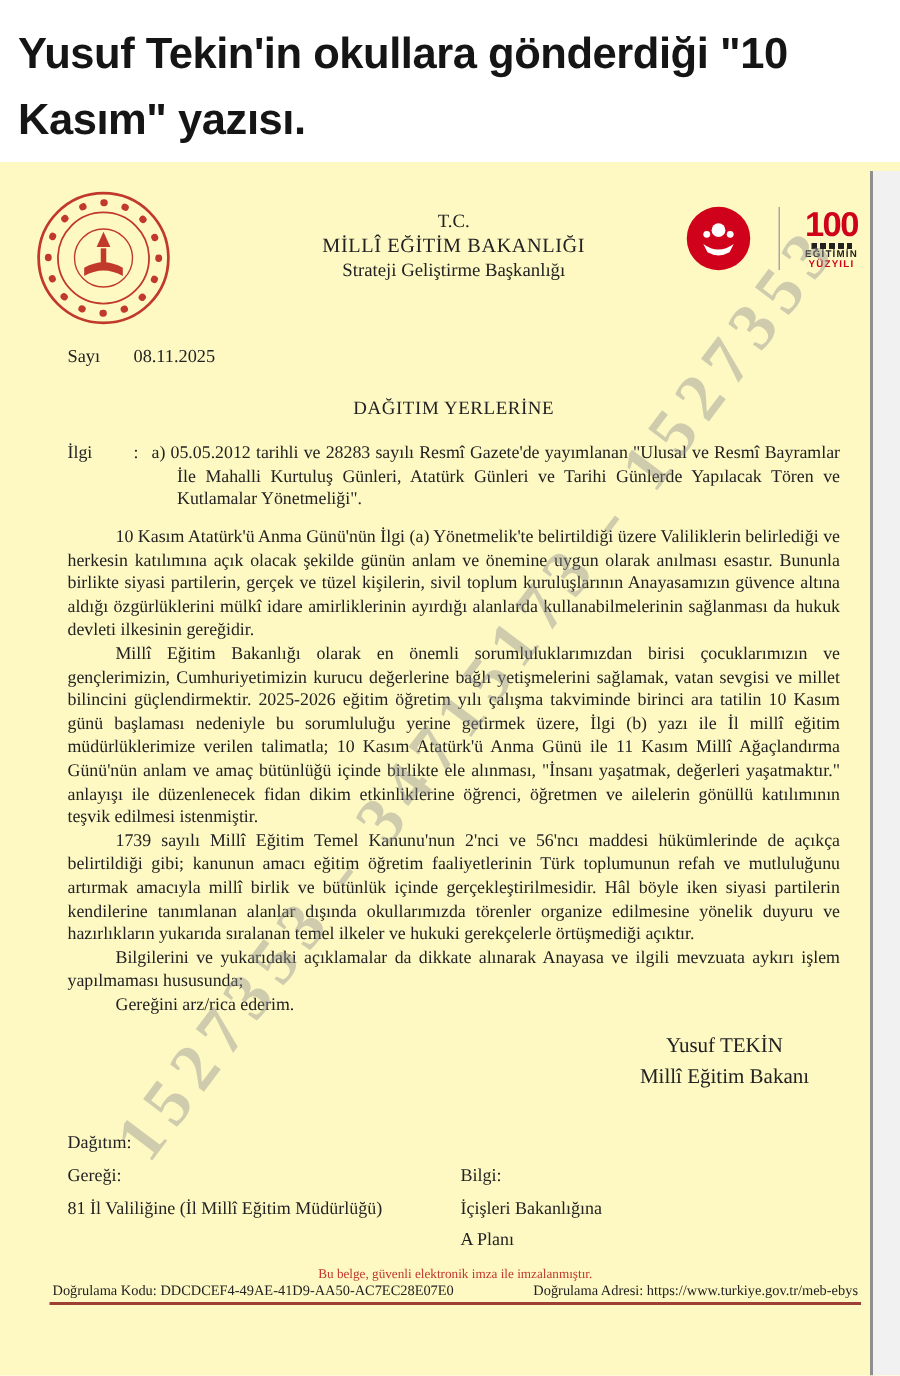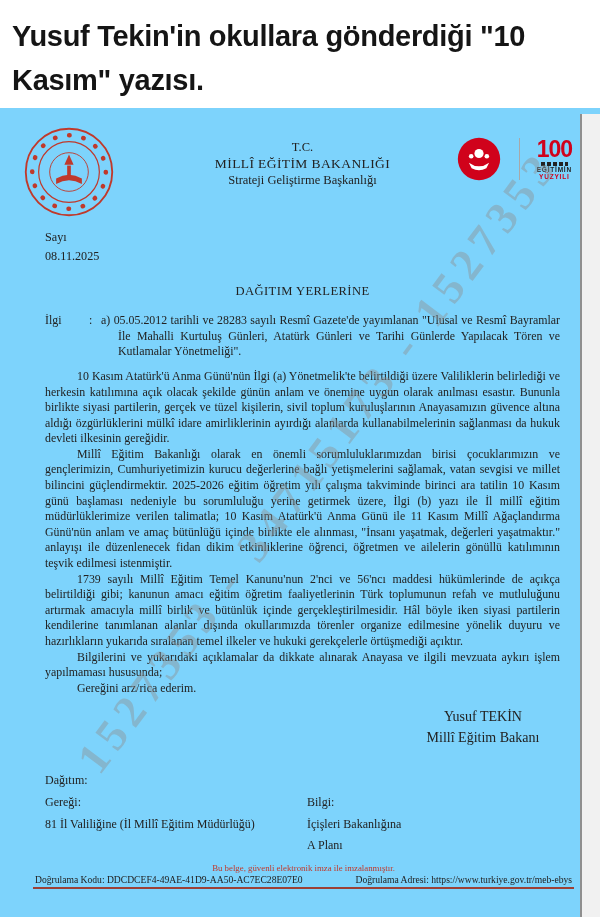--- a/index.html
+++ b/index.html
@@ -8,21 +8,21 @@
     background:#ffffff;font-family:"Liberation Serif",serif;color:#222;
   }
   
   .headline{
     padding:14px 14px 0 12px;
     font-family:"Liberation Sans",sans-serif;
     font-weight:800;font-size:29px;line-height:1.52;color:#151515;
     letter-spacing:-0.3px;
   }
   
-  .doc{position:absolute;left:0;top:108px;right:0;bottom:0;background:#7dd3fc;}
+  .doc{position:absolute;left:0;top:108px;right:0;bottom:0;background:#fef9c3;}
   .page-edge-line{position:absolute;top:6px;bottom:0;right:18px;width:2px;background:#8f8f8f;}
   .page-edge-out{position:absolute;top:6px;bottom:0;right:0;width:18px;background:#f1f1f1;}
   .doc-inner{position:relative;padding:10px 40px 0 45px;z-index:1;}
 
   
   .letterhead{position:relative;height:96px;}
   .seal{position:absolute;left:-22px;top:8px;width:92px;height:92px;}
   .lh-center{text-align:center;padding-top:22px;line-height:1.25;}
   .lh-tc{font-size:12.5px;}
   .lh-ministry{font-size:13.5px;letter-spacing:0.4px;}
@@ -32,21 +32,21 @@
   .lh-divider{width:1px;height:42px;background:#a8a8a8;}
   .logo100{text-align:center;line-height:1;font-family:"Liberation Sans",sans-serif;}
   .logo100 .n100{font-size:23px;font-weight:800;color:#d0021b;letter-spacing:-1px;}
   .logo100 .books{height:4px;margin:1px 4px;background:
      repeating-linear-gradient(90deg,#222 0 4px,transparent 4px 6px);}
   .logo100 .l1{font-size:6.5px;font-weight:700;color:#222;letter-spacing:0.8px;}
   .logo100 .l2{font-size:6.5px;font-weight:700;color:#d0021b;letter-spacing:0.8px;}
 
   
   .meta{margin-top:14px;font-size:12.2px;line-height:1.55;}
-  .meta-row{display:flex;flex-direction:column;}
+  .meta-row{display:flex;}
   .meta-label{width:44px;}
   .meta-value{flex:1;}
   .meta-date{white-space:nowrap;}
 
   .addressee{text-align:center;margin:18px 0 14px;font-size:12.6px;letter-spacing:0.4px;}
 
   
   .ilgi{display:flex;font-size:11.9px;line-height:1.32;margin-bottom:8px;}
   .ilgi-label{width:44px;}
   .ilgi-colon{width:12px;}

